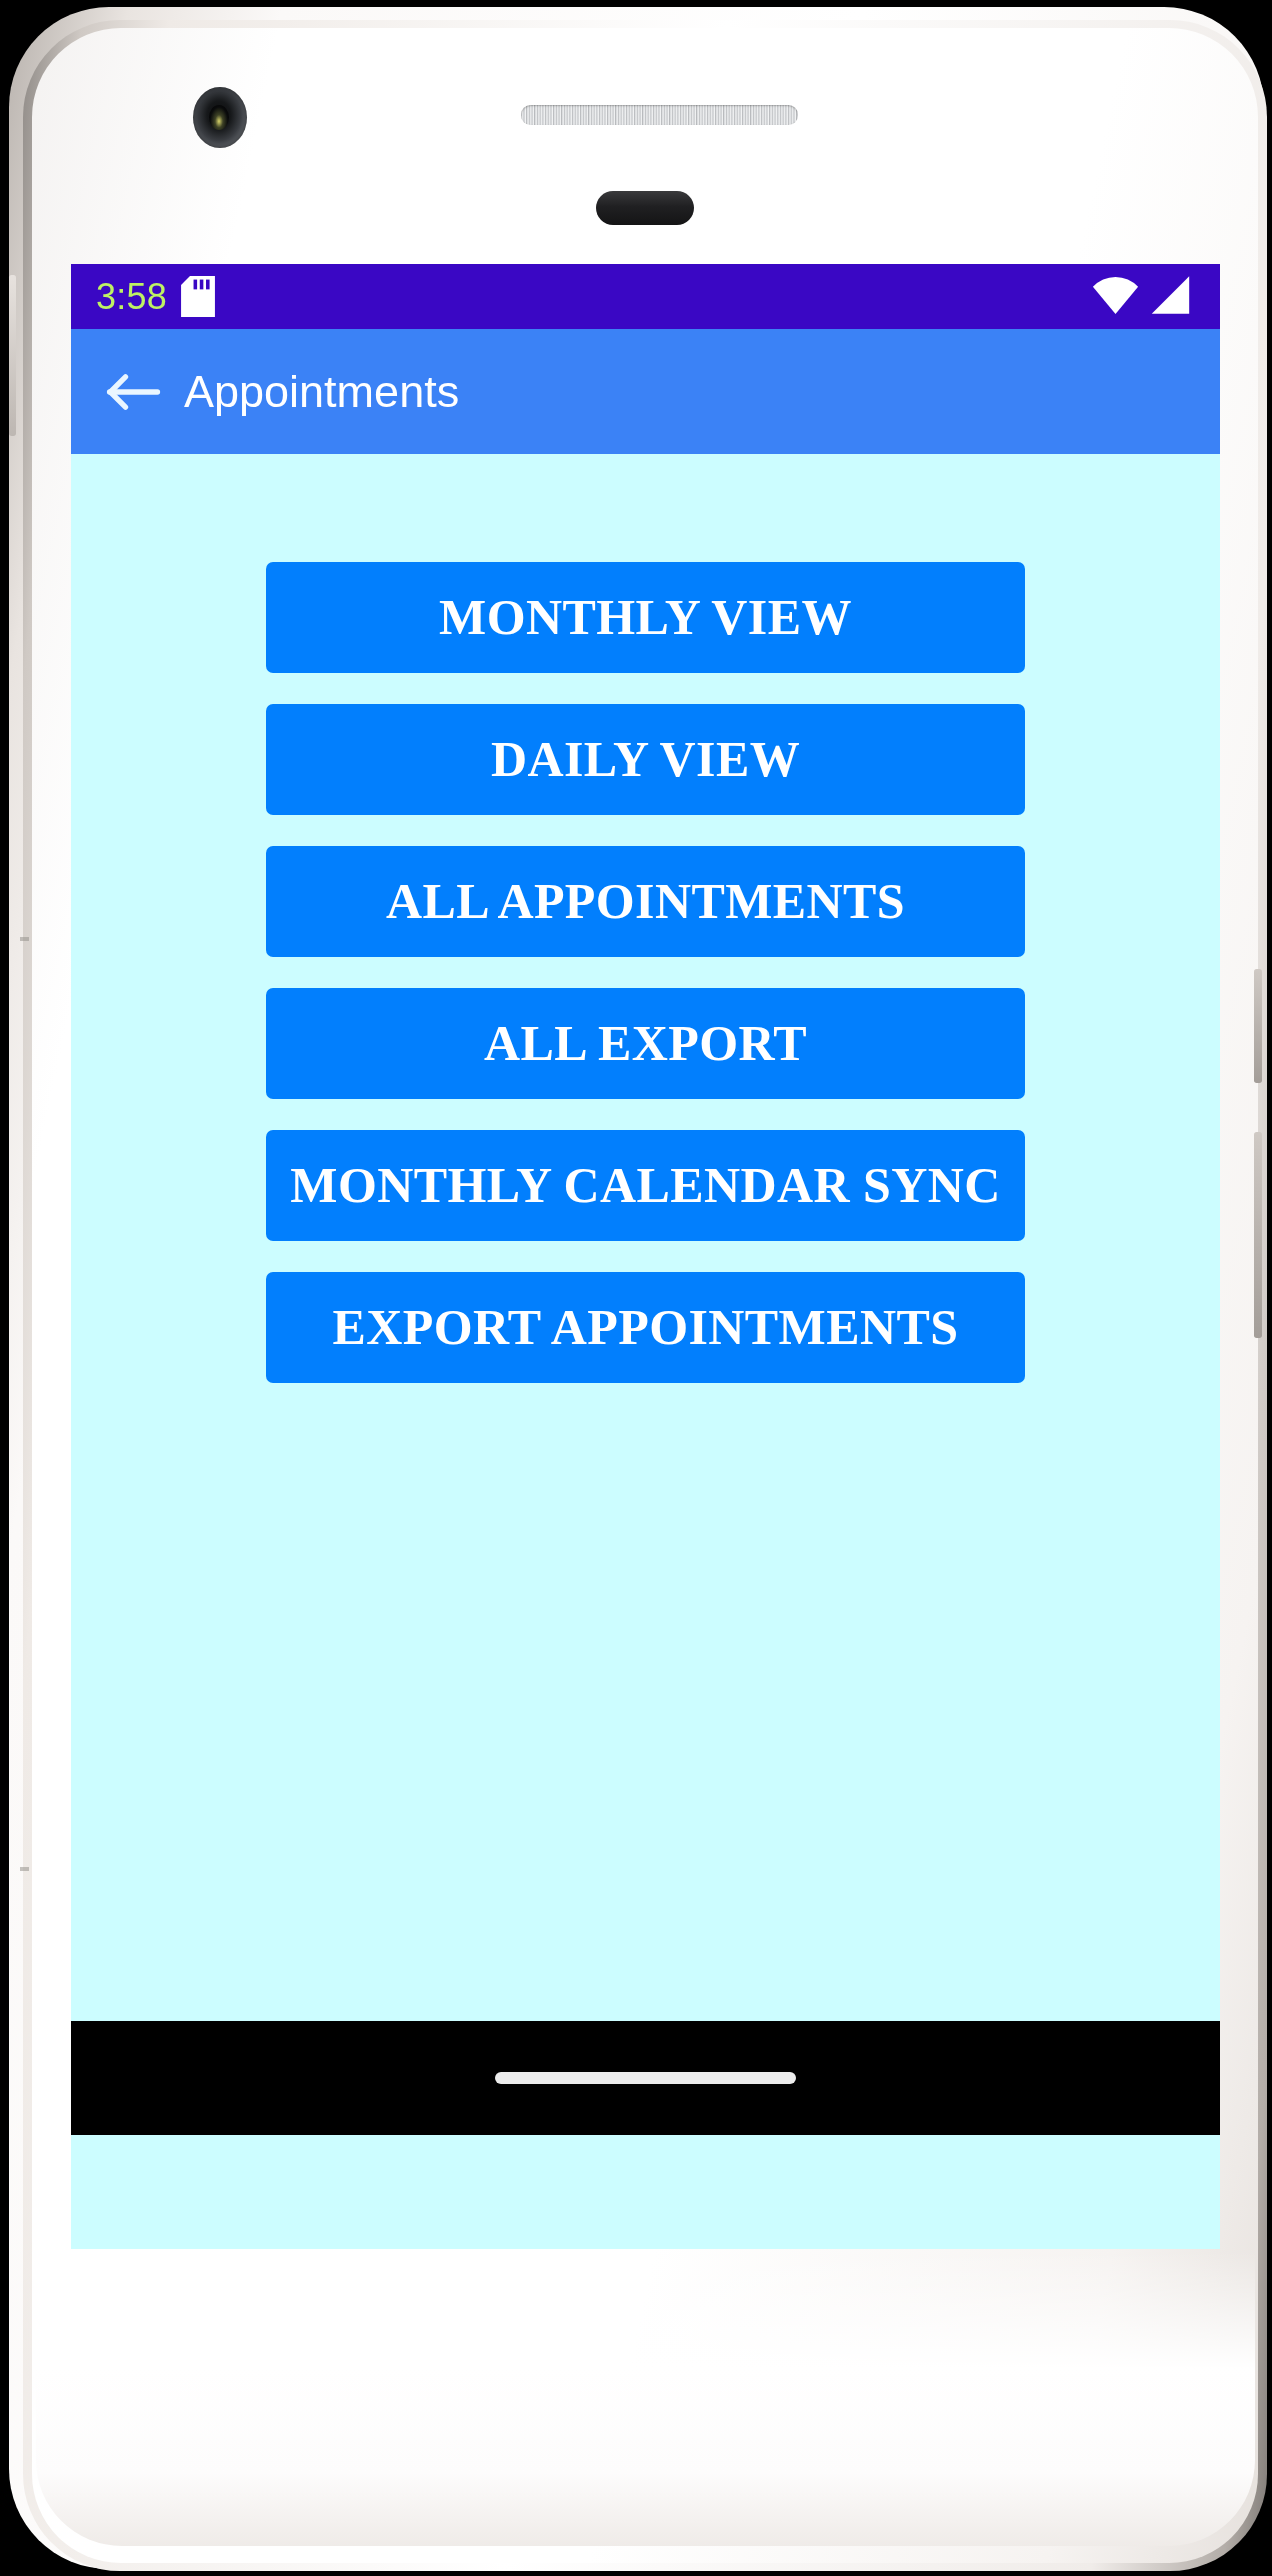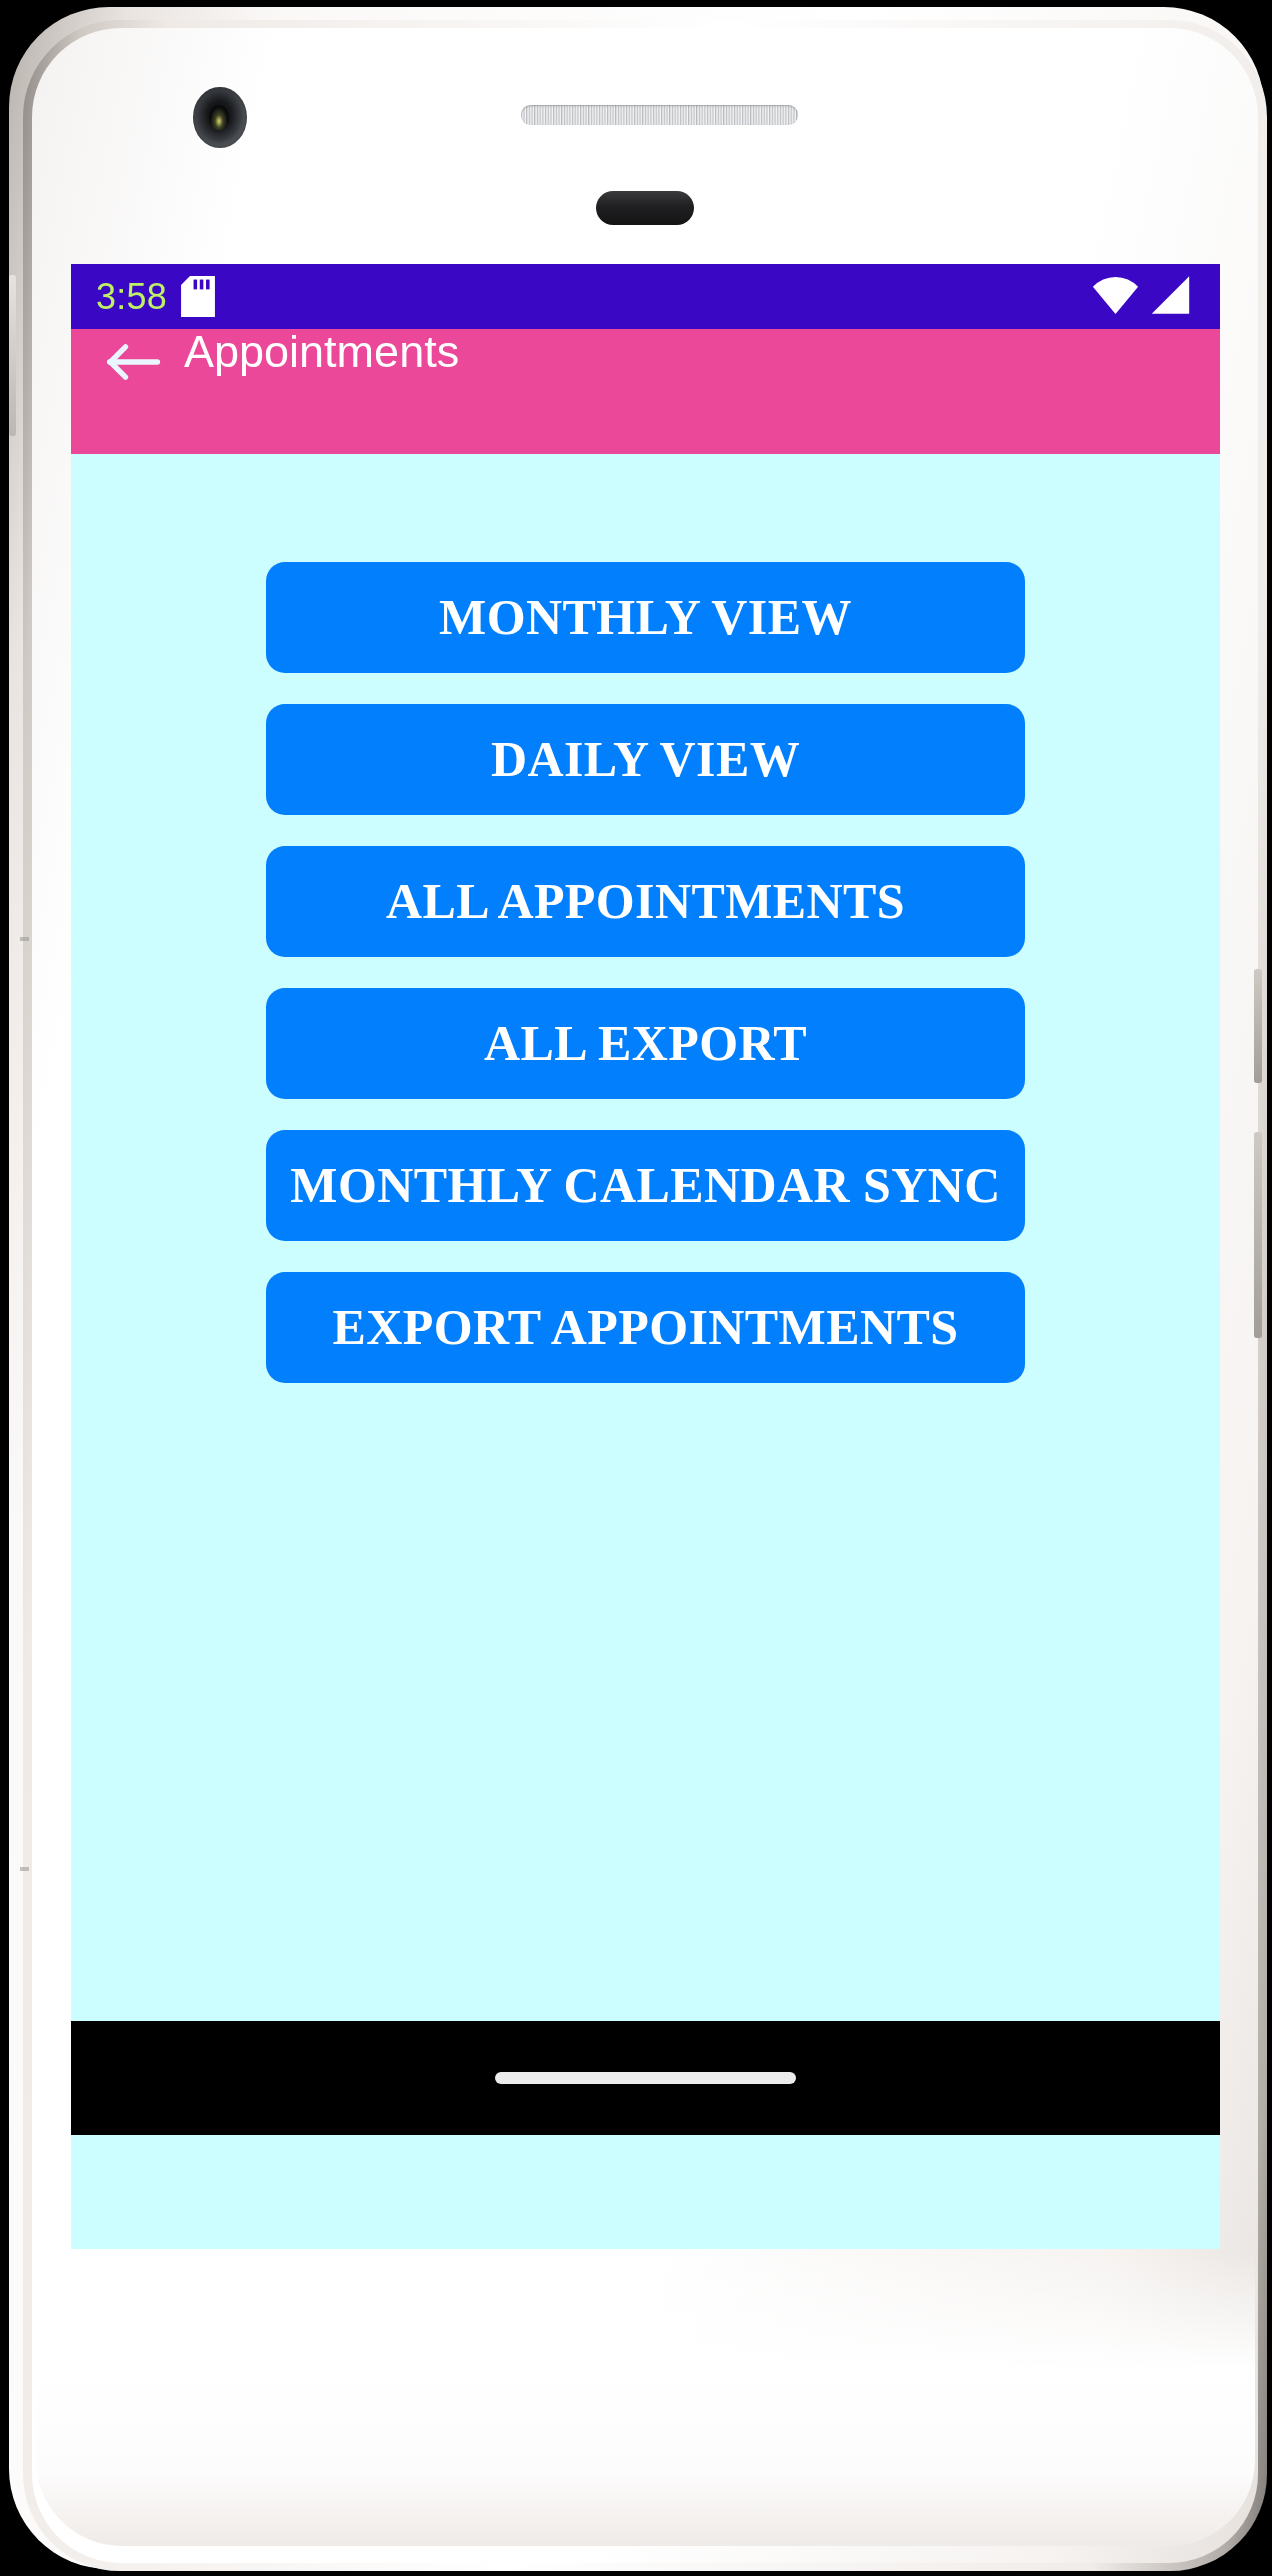--- a/index.html
+++ b/index.html
@@ -160,22 +160,23 @@
   #status-right {
     display: flex;
     align-items: center;
     gap: 10.7px;
   }
 
   
   #app-bar {
     position: relative;
     height: 125px;
-    background: #ec4899;
-    display: flex;
+    background: #3b82f6;
+    display: flex;
+    align-items: center;
     padding-left: 29px;
     box-sizing: border-box;
   }
   #back-button {
     width: 66px;
     height: 66px;
     display: flex;
     align-items: center;
     justify-content: center;
     cursor: pointer;
@@ -202,21 +203,21 @@
     display: flex;
     flex-direction: column;
     align-items: center;
     gap: 31px;
   }
   .action-button {
     width: 759px;
     height: 111px;
     background: #027FFD;
     border: none;
-    border-radius: 19px;
+    border-radius: 7px;
     color: #ffffff;
     font-family: "Liberation Serif", serif;
     font-weight: bold;
     font-size: 50px;
     letter-spacing: 0.4px;
     line-height: 111px;
     text-align: center;
     cursor: pointer;
     padding: 0;
     display: block;

